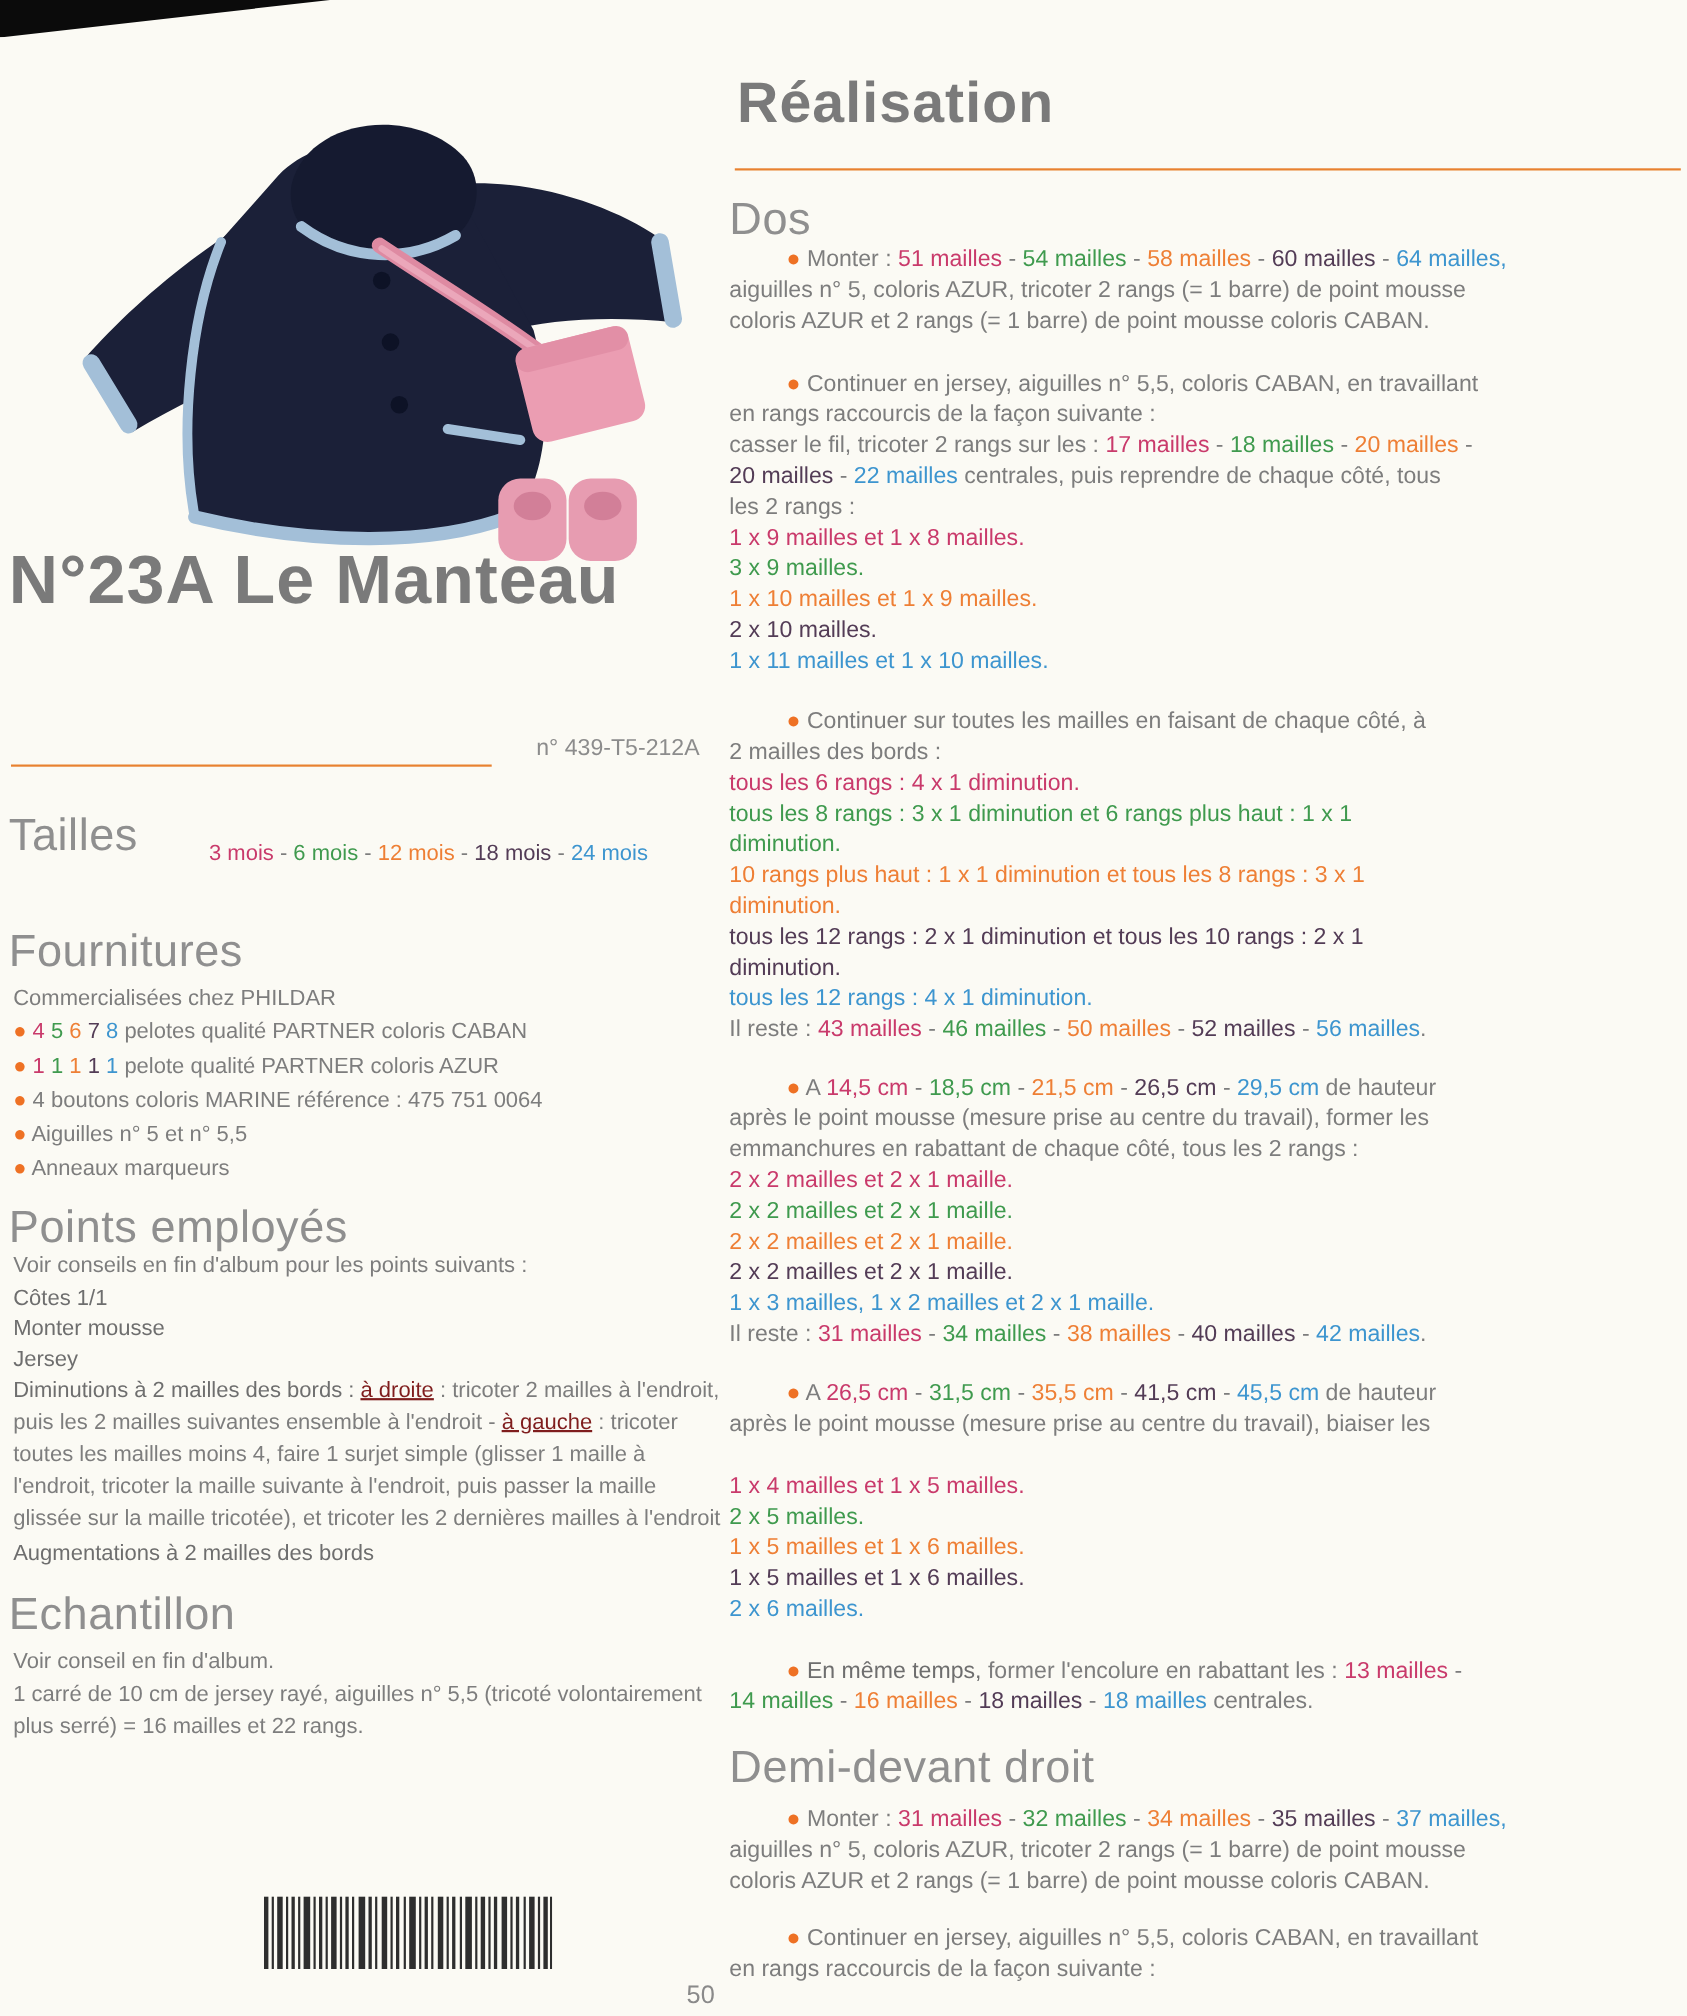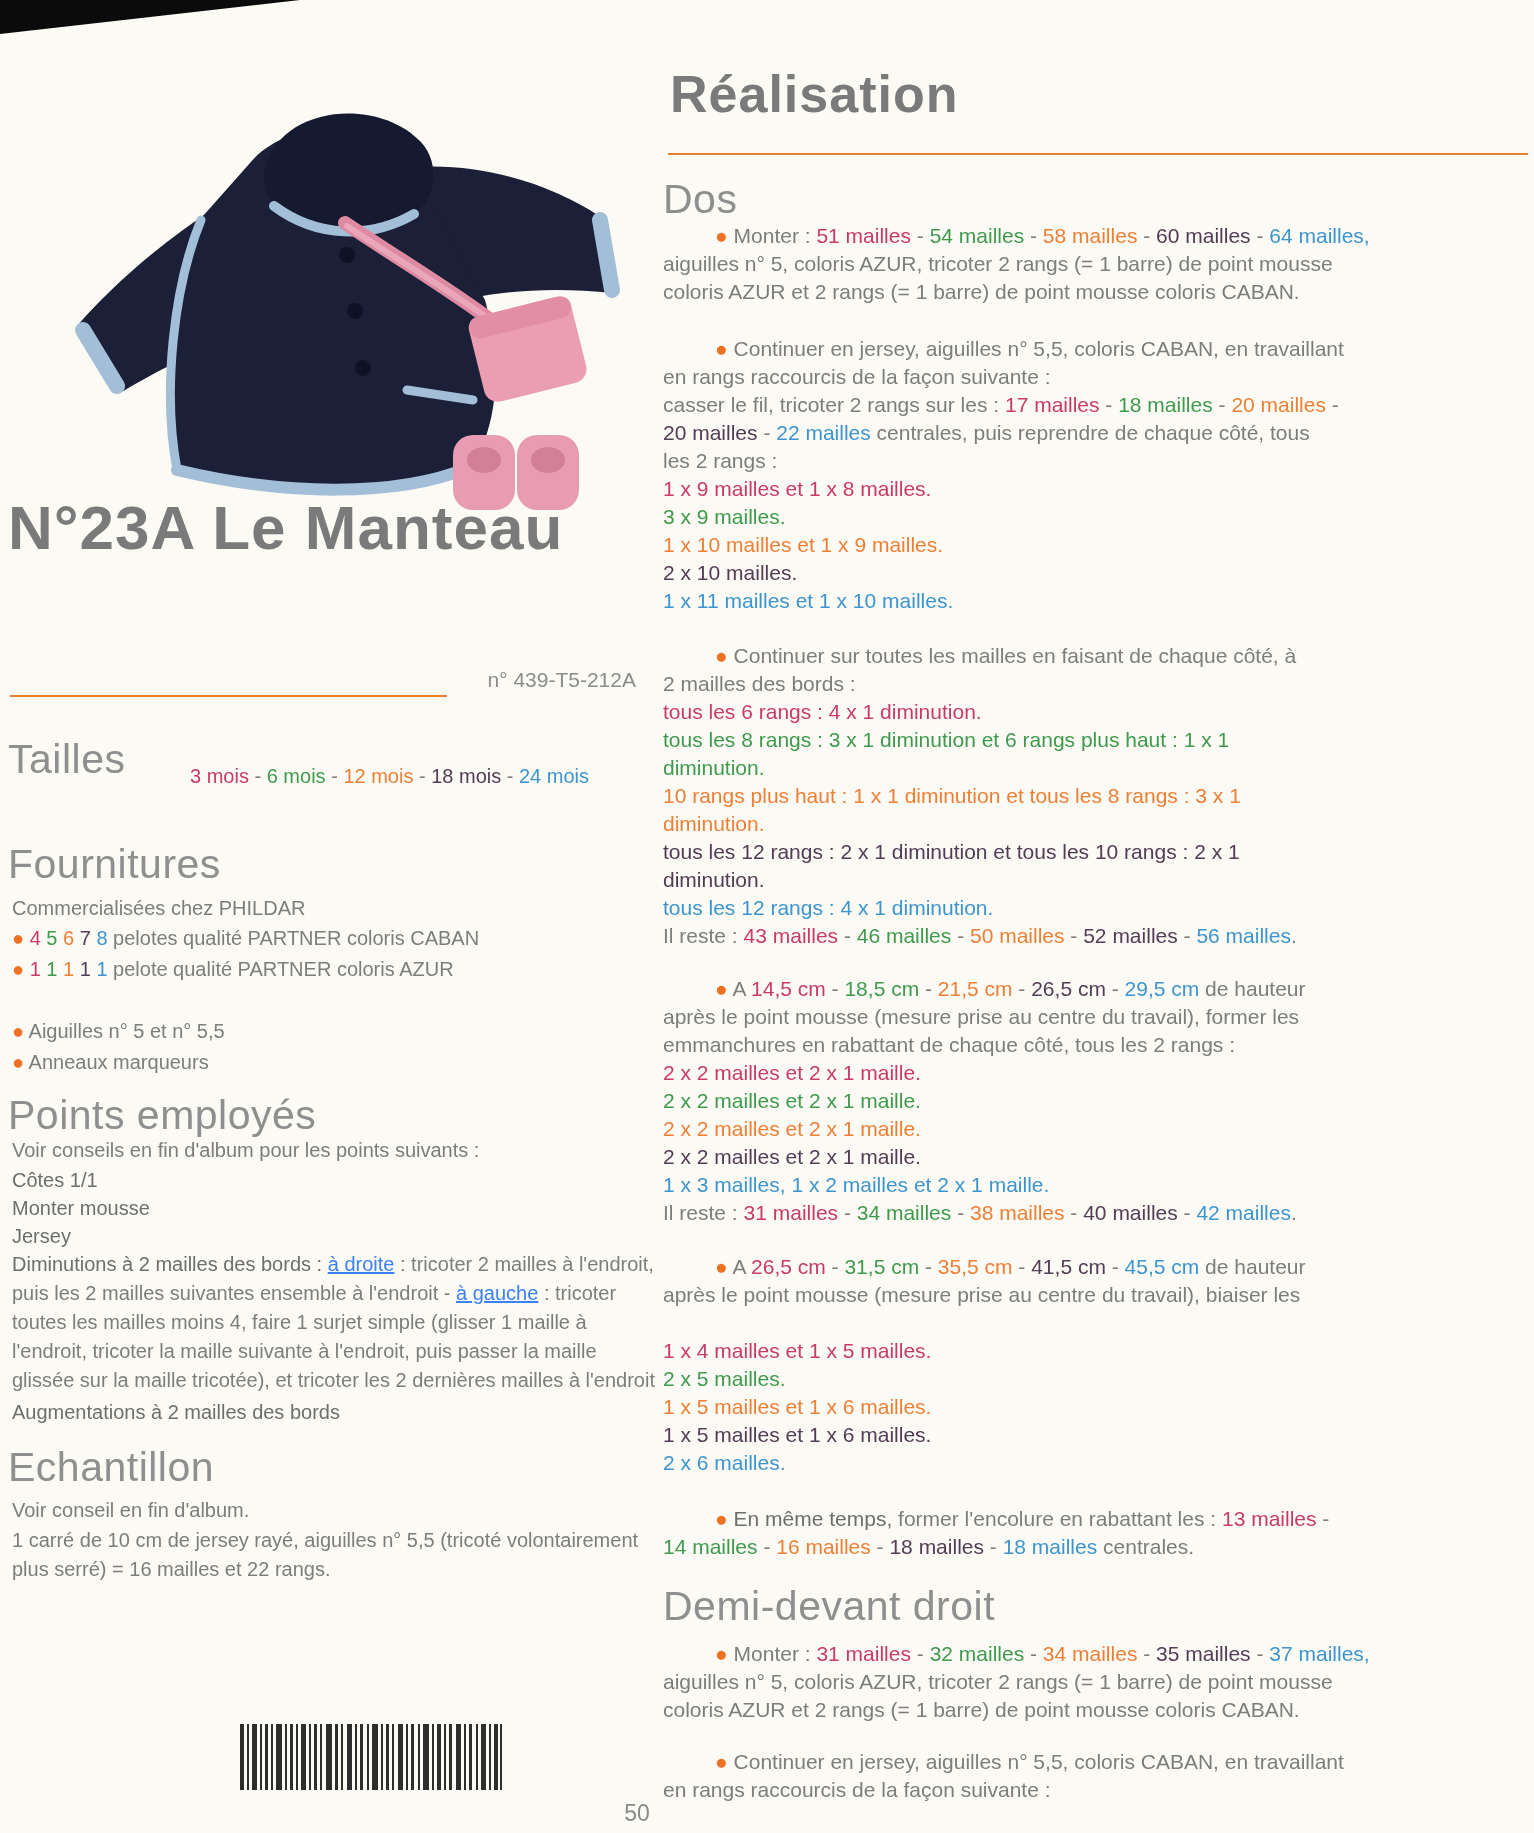--- a/index.html
+++ b/index.html
@@ -12,21 +12,21 @@
   .big{position:absolute;font-weight:bold;color:#7a7a7a;letter-spacing:1px;}
   .rule{position:absolute;height:2px;background:#e8812f;}
   .ind{padding-left:52px;}
   .sg-t{color:#7d7d7d}
   .sg-s1{color:#c93a6b}
   .sg-s2{color:#3f9a4e}
   .sg-s3{color:#ee7f35}
   .sg-s4{color:#533c56}
   .sg-s5{color:#3d95cf}
   .sg-b{color:#6e6e6e;font-weight:normal}
-  .sg-u{color:#3b82f6;text-decoration:underline}
+  .sg-u{color:#7f1d1d;text-decoration:underline}
   .sg-bu{color:#ee7124}
   .wedge{position:absolute;left:0;top:0;width:300px;height:34px;background:#0b0b0b;
          clip-path:polygon(0 0,100% 0,0 100%);}
   .pagenum{position:absolute;left:597px;top:1800px;width:80px;text-align:center;
            font-size:23px;color:#8a8a8a;}
   .reflabel{position:absolute;left:450px;top:668px;width:186px;text-align:right;
             font-size:21px;color:#8c8c8c;white-space:nowrap;}
 </style>
 </head>
 <body>
@@ -77,20 +77,21 @@
   <div class="rule" style="left:10px;top:695px;width:437px"></div>
   <div class="reflabel">n° 439-T5-212A</div>
 
   <div class="h" style="left:8px;top:736px">Tailles</div>
   <div class="ln lnL" style="left:190px;top:762px"><span class="sg-s1">3 mois</span><span class="sg-t"> - </span><span class="sg-s2">6 mois</span><span class="sg-t"> - </span><span class="sg-s3">12 mois</span><span class="sg-t"> - </span><span class="sg-s4">18 mois</span><span class="sg-t"> - </span><span class="sg-s5">24 mois</span></div>
 
   <div class="h" style="left:8px;top:841px">Fournitures</div>
   <div class="ln lnL" style="left:12px;top:894px">Commercialisées chez PHILDAR</div>
   <div class="ln lnL" style="left:12px;top:924px"><span class="sg-bu">● </span><span class="sg-s1">4</span><span class="sg-t"> </span><span class="sg-s2">5</span><span class="sg-t"> </span><span class="sg-s3">6</span><span class="sg-t"> </span><span class="sg-s4">7</span><span class="sg-t"> </span><span class="sg-s5">8</span><span class="sg-t"> pelotes qualité PARTNER coloris CABAN</span></div>
   <div class="ln lnL" style="left:12px;top:955px"><span class="sg-bu">● </span><span class="sg-s1">1</span><span class="sg-t"> </span><span class="sg-s2">1</span><span class="sg-t"> </span><span class="sg-s3">1</span><span class="sg-t"> </span><span class="sg-s4">1</span><span class="sg-t"> </span><span class="sg-s5">1</span><span class="sg-t"> pelote qualité PARTNER coloris AZUR</span></div>
+  <div class="ln lnL" style="left:12px;top:986px"><span class="sg-bu">● </span><span class="sg-t">4 boutons coloris MARINE référence : 475 751 0064</span></div>
   <div class="ln lnL" style="left:12px;top:1017px"><span class="sg-bu">● </span><span class="sg-t">Aiguilles n° 5 et n° 5,5</span></div>
   <div class="ln lnL" style="left:12px;top:1048px"><span class="sg-bu">● </span><span class="sg-t">Anneaux marqueurs</span></div>
 
   <div class="h" style="left:8px;top:1092px">Points employés</div>
   <div class="ln lnL" style="left:12px;top:1136px">Voir conseils en fin d'album pour les points suivants :</div>
   <div class="ln lnL" style="left:12px;top:1166px"><span class="sg-b">Côtes 1/1</span></div>
   <div class="ln lnL" style="left:12px;top:1194px"><span class="sg-b">Monter mousse</span></div>
   <div class="ln lnL" style="left:12px;top:1222px"><span class="sg-b">Jersey</span></div>
   <div class="wrap" style="left:12px;top:1250px;width:648px"><span class="sg-b">Diminutions à 2 mailles des bords : </span><span class="sg-u">à droite</span><span class="sg-t"> : tricoter 2 mailles à l'endroit, puis les 2 mailles suivantes ensemble à l'endroit - </span><span class="sg-u">à gauche</span><span class="sg-t"> : tricoter toutes les mailles moins 4, faire 1 surjet simple (glisser 1 maille à l'endroit, tricoter la maille suivante à l'endroit, puis passer la maille glissée sur la maille tricotée), et tricoter les 2 dernières mailles à l'endroit</span></div>
   <div class="ln lnL" style="left:12px;top:1398px"><span class="sg-b">Augmentations à 2 mailles des bords</span></div>

